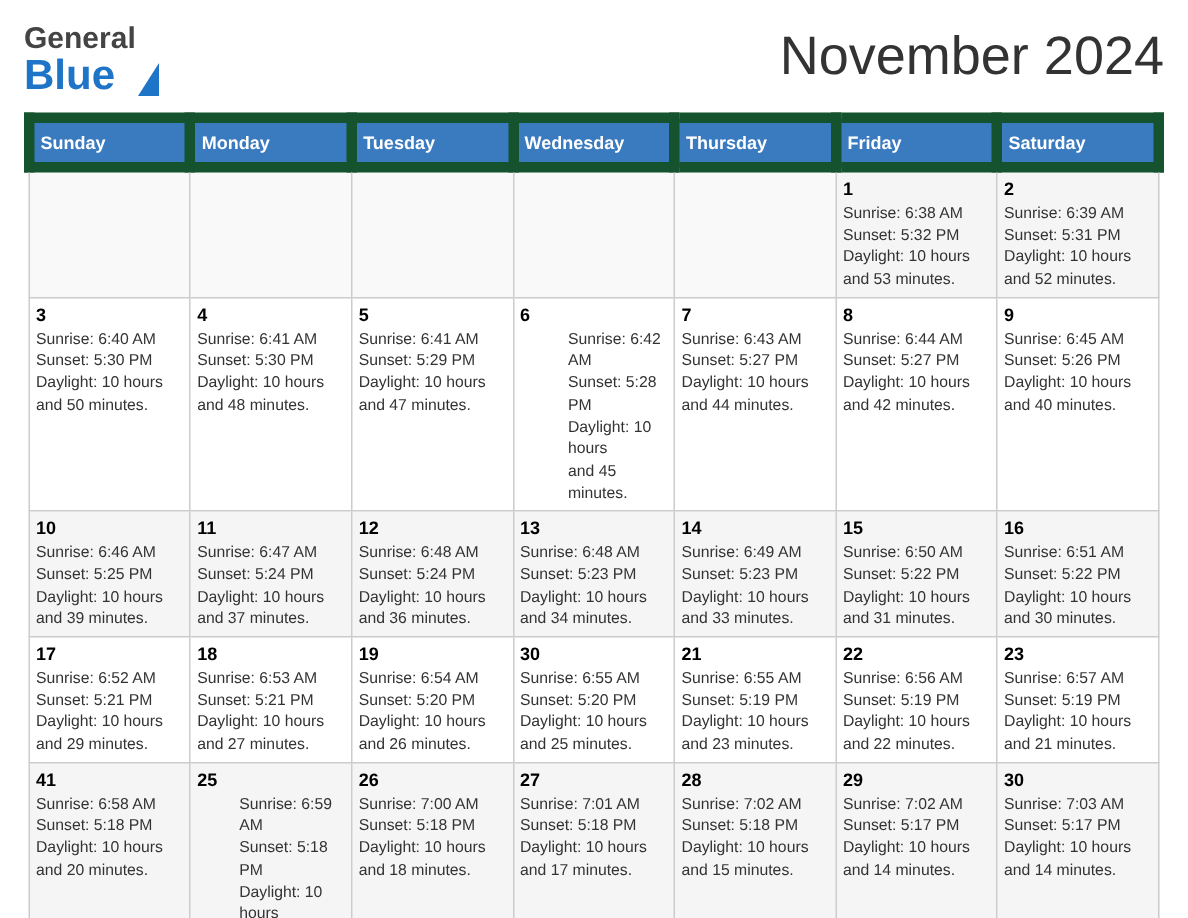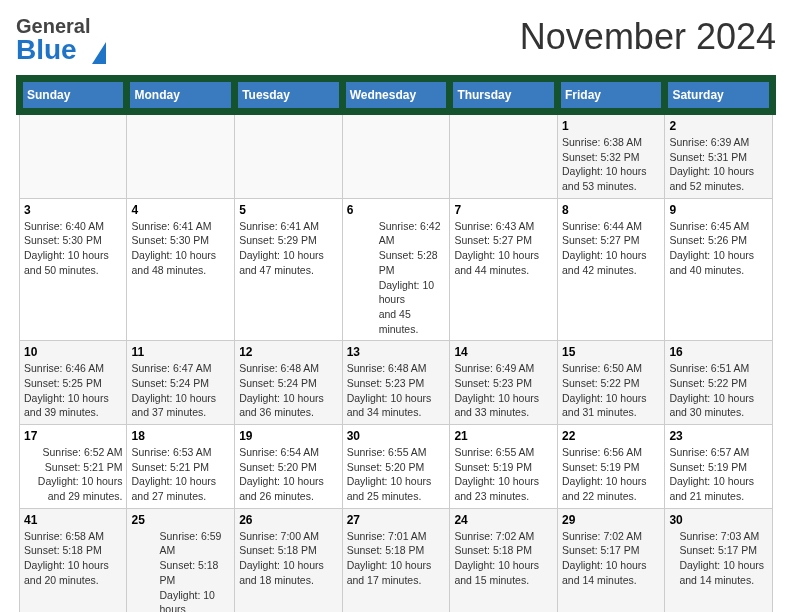--- a/index.html
+++ b/index.html
@@ -241,21 +241,21 @@
           <span class="day-num">16</span>
           <div class="day-info" style="white-space: pre-line;">Sunrise: 6:51 AM
 Sunset: 5:22 PM
 Daylight: 10 hours
 and 30 minutes.</div>
         </td>
       </tr>
       <tr>
         <td>
           <span class="day-num">17</span>
-          <div class="day-info" style="white-space: pre-line; text-align: right;">Sunrise: 6:52 AM
+          <div class="day-info" style="white-space: pre-line;">Sunrise: 6:52 AM
 Sunset: 5:21 PM
 Daylight: 10 hours
 and 29 minutes.</div>
         </td>
         <td>
           <span class="day-num">18</span>
           <div class="day-info" style="white-space: pre-line;">Sunrise: 6:53 AM
 Sunset: 5:21 PM
 Daylight: 10 hours
 and 27 minutes.</div>
@@ -319,35 +319,35 @@
 and 18 minutes.</div>
         </td>
         <td>
           <span class="day-num">27</span>
           <div class="day-info" style="white-space: pre-line;">Sunrise: 7:01 AM
 Sunset: 5:18 PM
 Daylight: 10 hours
 and 17 minutes.</div>
         </td>
         <td>
-          <span class="day-num">24</span>
+          <span class="day-num">28</span>
           <div class="day-info" style="white-space: pre-line;">Sunrise: 7:02 AM
 Sunset: 5:18 PM
 Daylight: 10 hours
 and 15 minutes.</div>
         </td>
         <td>
           <span class="day-num">29</span>
           <div class="day-info" style="white-space: pre-line;">Sunrise: 7:02 AM
 Sunset: 5:17 PM
 Daylight: 10 hours
 and 14 minutes.</div>
         </td>
         <td>
           <span class="day-num">30</span>
-          <div class="day-info" style="white-space: pre-line; margin-left: 10px;">Sunrise: 7:03 AM
+          <div class="day-info" style="white-space: pre-line;">Sunrise: 7:03 AM
 Sunset: 5:17 PM
 Daylight: 10 hours
 and 14 minutes.</div>
         </td>
       </tr>
     </tbody>
 </table>
 
 </body></html>

